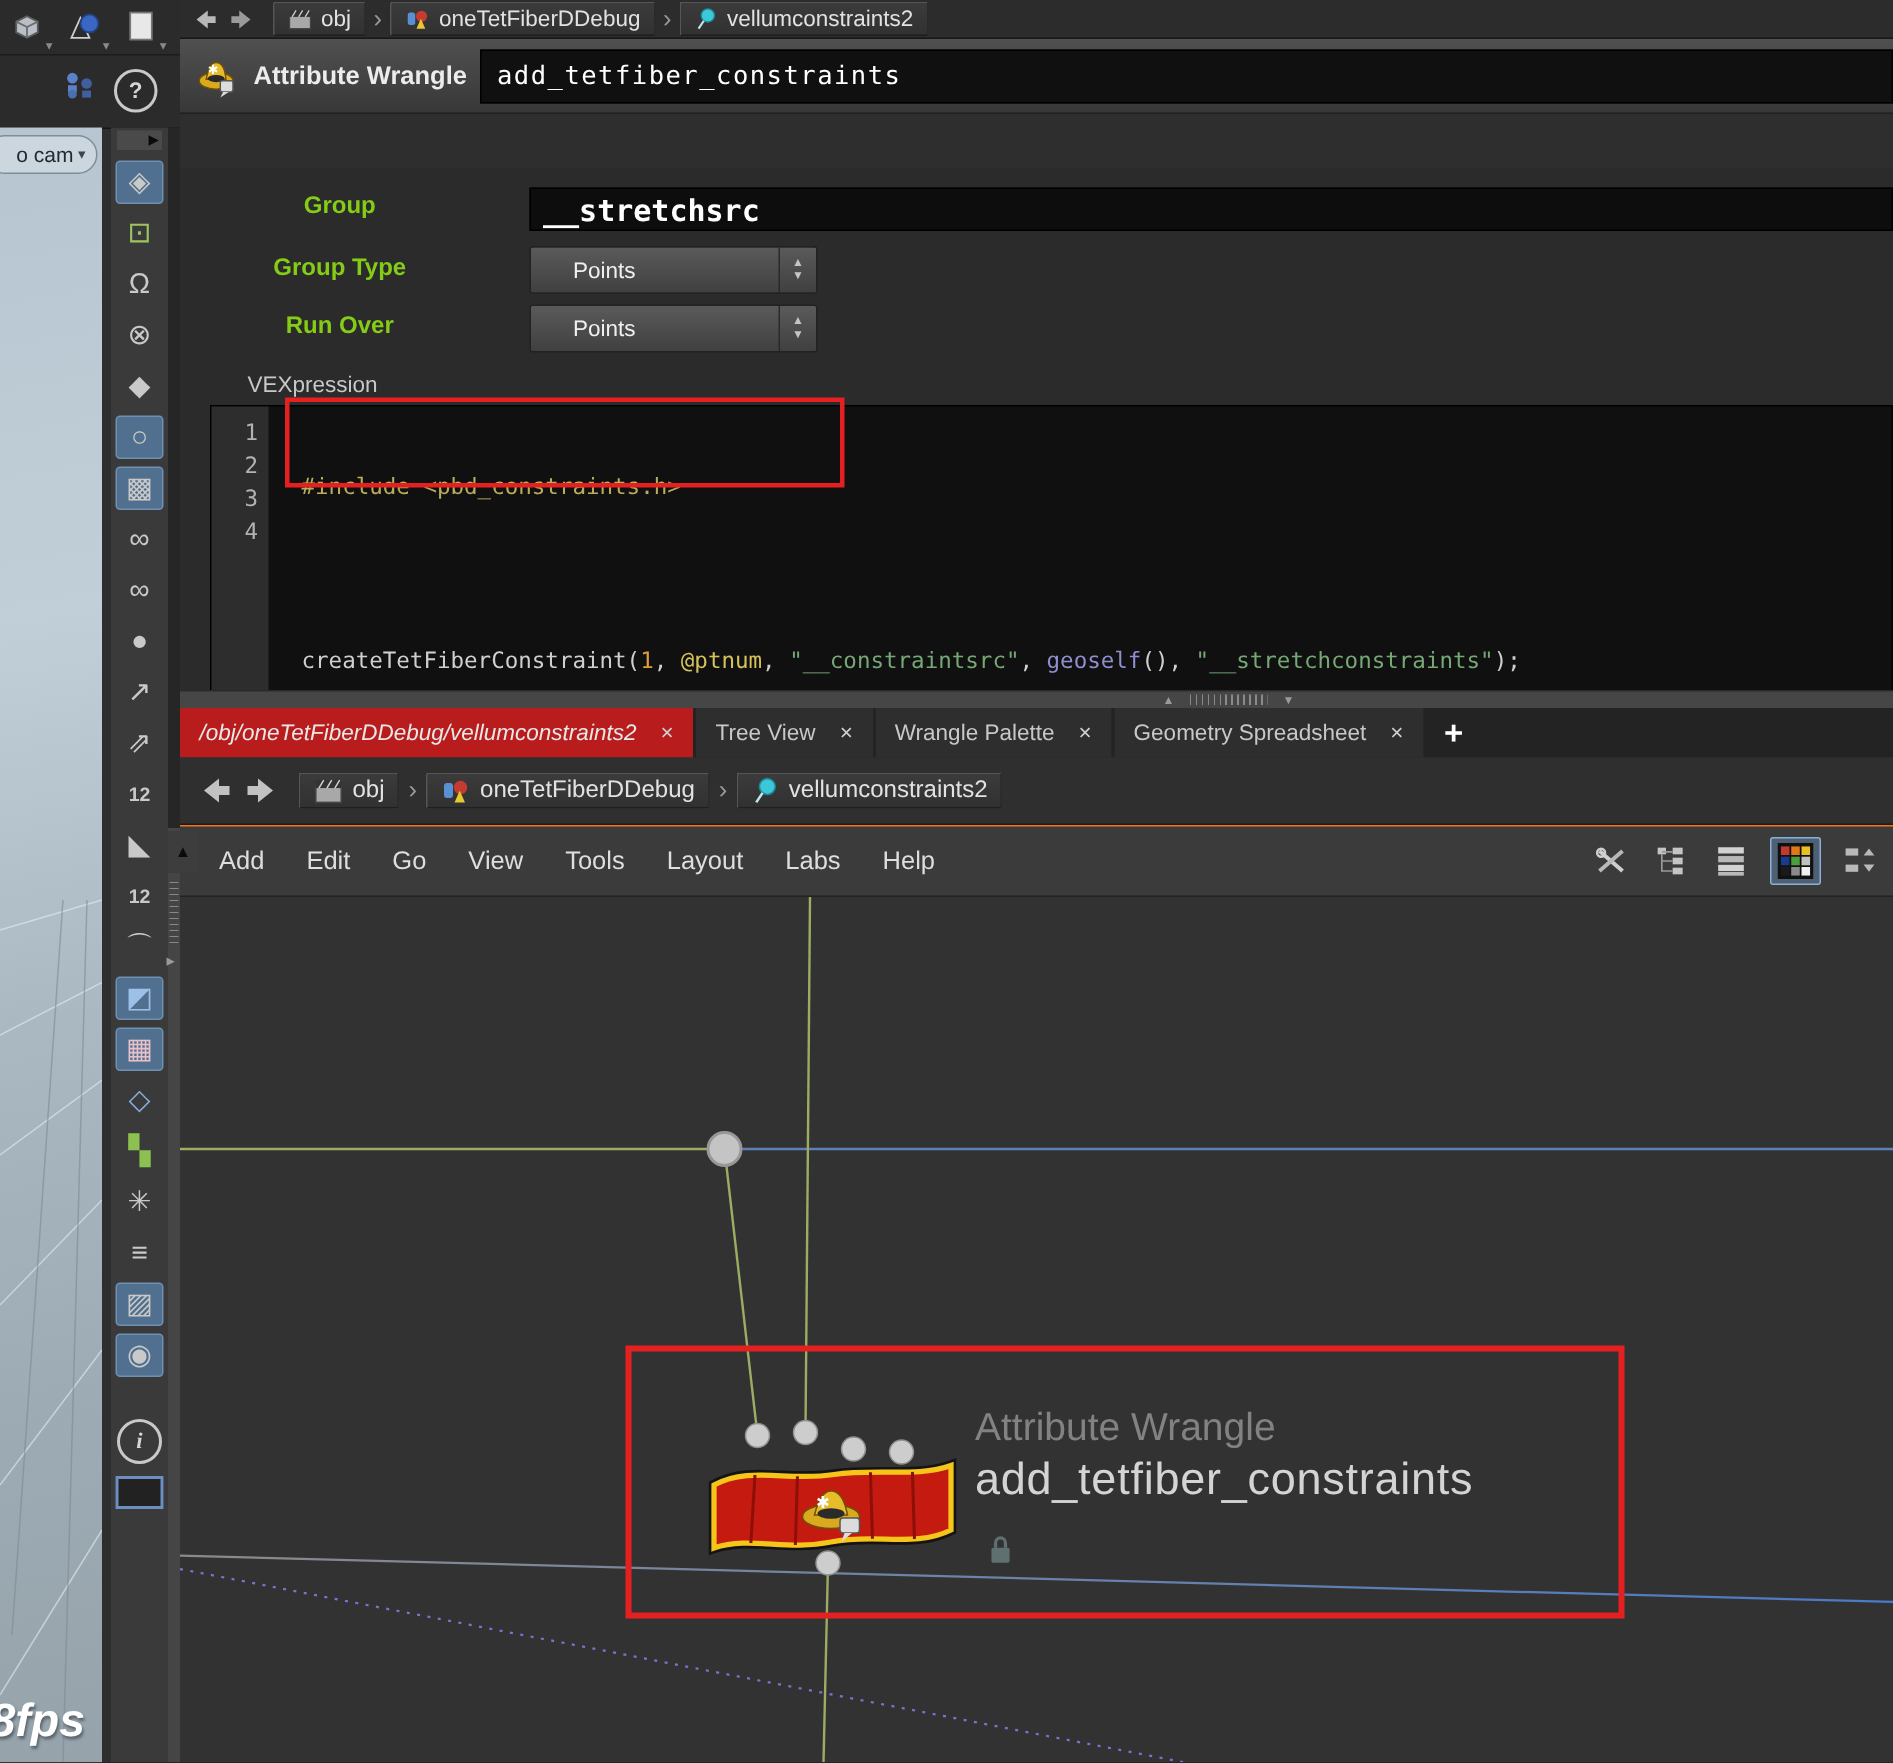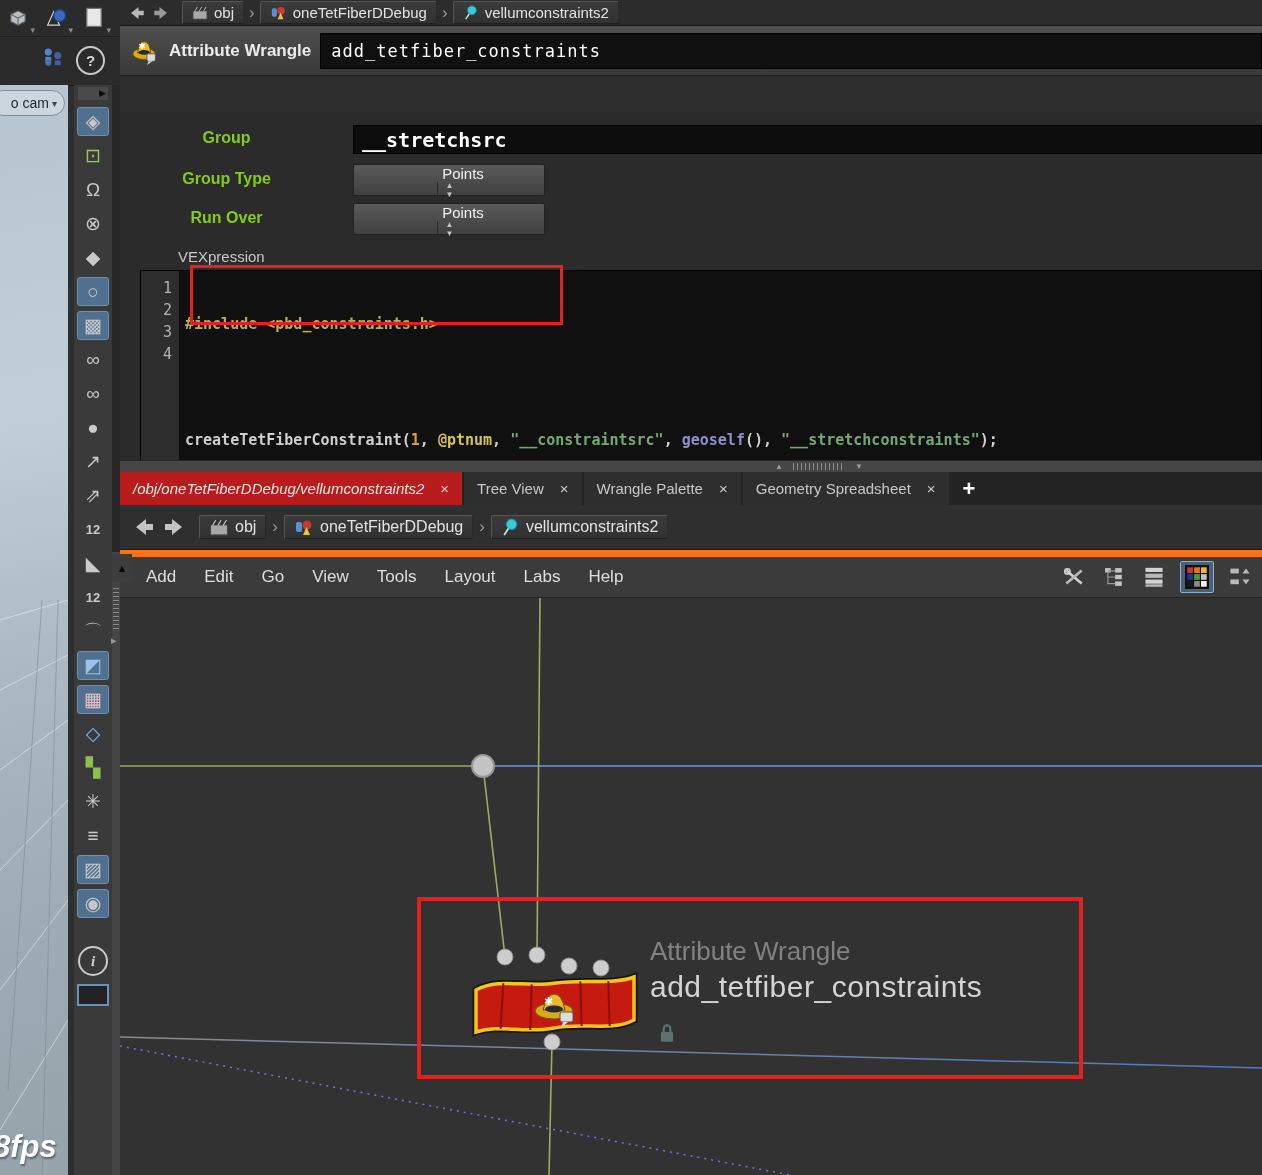--- a/index.html
+++ b/index.html
@@ -66,47 +66,47 @@
   .ptab{padding:6px 18px;font-size:16px;border-radius:3px 3px 0 0;}
   .ptab.active{background:#4c4c4c;color:#f0f0f0;font-weight:bold;}
   .ptab.inactive{background:#383838;color:#c4c4c4;}
   
   #parampane{top:112px;height:348px;background:#2b2b2b;}
   .plabel{position:absolute;width:213px;text-align:center;font-size:16px;color:#84cc16;font-weight:bold;}
   #groupinput{position:absolute;left:233px;top:13px;right:0;height:27px;background:#0d0d0d;border:1px solid #000;
     display:flex;align-items:center;padding-left:8px;font-family:"DejaVu Sans Mono",monospace;font-weight:bold;
     font-size:20px;color:#fff;}
   .dropdown{position:absolute;left:233px;width:190px;height:30px;background:linear-gradient(#5a5a5a,#404040);
-    border:1px solid #222;border-radius:2px;display:flex;align-items:center;flex-direction:column;}
+    border:1px solid #222;border-radius:2px;display:flex;align-items:center;}
   .dropdown .dtext{flex:1;padding-left:28px;font-size:15px;color:#f0f0f0;}
   .spinner{width:24px;height:100%;border-left:1px solid #2a2a2a;display:flex;flex-direction:column;align-items:center;
     justify-content:center;font-size:8px;color:#c5c5c5;line-height:1.1;}
-  #vexlabel{position:absolute;left:45px;top:136px;font-size:15px;color:#c8c8c8;margin-left:13px;}
+  #vexlabel{position:absolute;left:45px;top:136px;font-size:15px;color:#c8c8c8;}
   #editor{position:absolute;left:20px;top:158px;right:0;height:190px;display:flex;background:#101010;border:1px solid #000;}
   #gutter{width:38px;background:#2d2d2d;padding-top:6px;box-sizing:border-box;}
   #gutter div{height:22px;line-height:22px;text-align:right;padding-right:7px;color:#b2b2b2;
     font-family:"DejaVu Sans Mono",monospace;font-size:15px;}
-  #codearea{flex:1;padding:6px 0 0 6px;font-family:"DejaVu Sans Mono",monospace;font-size:15px;font-weight:bold;
+  #codearea{flex:1;padding:6px 0 0 22px;font-family:"DejaVu Sans Mono",monospace;font-size:15px;font-weight:normal;
     white-space:pre;}
   .cline{height:22px;line-height:22px;}
   .tok-pp{color:#b9ac5a;}.tok-plain{color:#cfcfcf;}.tok-num{color:#e09c3c;}.tok-attr{color:#d6c25a;}
   .tok-str{color:#76a876;}.tok-func{color:#8f8fd0;}
   .redrect{position:absolute;border:3px solid #e52020;pointer-events:none;}
   
   #panedivider{top:460px;height:12px;background:#464646;border-top:1px solid #2a2a2a;border-bottom:1px solid #222;}
   #divhandle{position:absolute;left:655px;top:1px;display:flex;align-items:center;gap:10px;color:#9a9a9a;font-size:8px;}
   #divgrip{width:52px;height:7px;background:repeating-linear-gradient(90deg,#8a8a8a 0 1px,transparent 1px 4px);}
   #tabstrip{top:472px;height:33px;background:#232323;display:flex;align-items:stretch;gap:2px;font-size:15px;}
   .wtab{display:flex;align-items:center;gap:16px;padding:0 13px;background:#2e2e2e;color:#c8c8c8;}
   .wtab.active{background:#b91c1c;color:#e8e8e8;}
   .wtab .tlabel.path{font-style:italic;}
   .wtab .close{color:#cfcfcf;font-size:15px;}
   #newtab{display:flex;align-items:center;padding:0 12px;color:#fff;font-size:22px;font-weight:bold;}
   
-  #menubar{top:550px;height:48px;background:#3b3b3b;border-top:7px solid #f97316;border-bottom:1px solid #222;
+  #menubar{top:550px;height:48px;background:#3b3b3b;border-top:1px solid #f97316;border-bottom:1px solid #222;
     display:flex;align-items:center;padding-left:26px;box-sizing:border-box;}
   .menuitem{margin-right:28px;font-size:17px;color:#dedede;}
   #mright{margin-left:auto;display:flex;align-items:center;gap:12px;padding-right:8px;}
   .micon{display:flex;align-items:center;justify-content:center;width:28px;height:26px;}
   .micon.sel{border:1px solid #8ab0d8;background:#4e6074;padding:2px;border-radius:2px;}
   
   #network{top:598px;height:577px;background:#323232;overflow:hidden;}
   #wires{position:absolute;left:0;top:0;}
   .ndot{position:absolute;width:17px;height:17px;border-radius:50%;background:#cdcdcd;border:1px solid #8f8f8f;
     box-sizing:border-box;transform:translate(-50%,-50%);}

